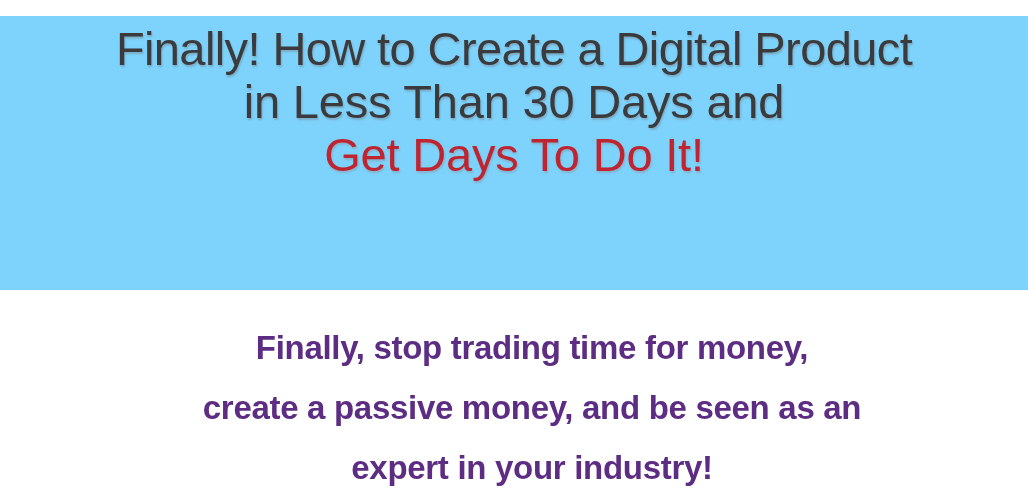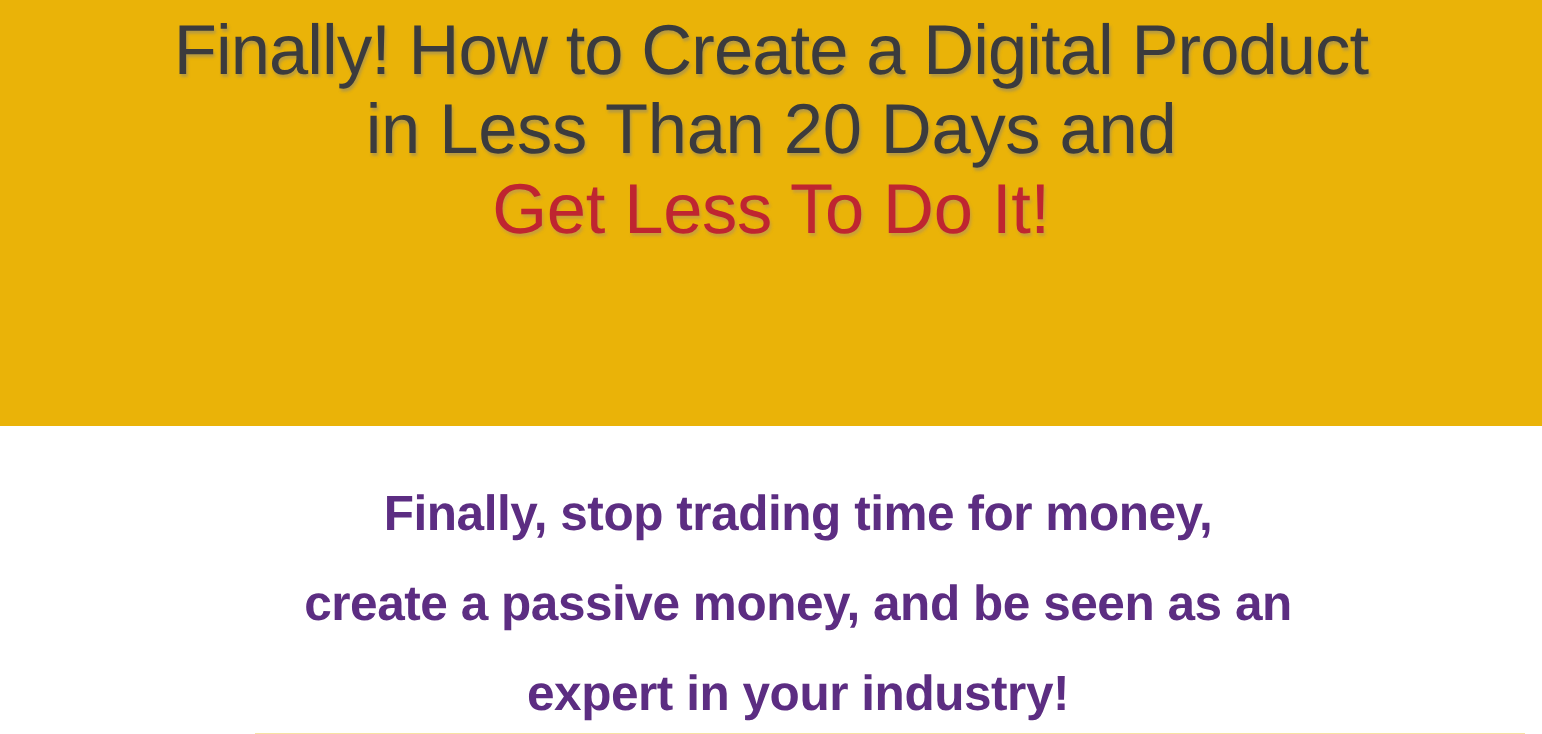--- a/index.html
+++ b/index.html
@@ -18,26 +18,27 @@
   .page {
     width: 1028px;
     height: 489px;
     position: relative;
     display: flex;
     flex-direction: column;
   }
 
   
   .hero {
-    background: #eab308;
+    background: #7dd3fc;
     height: 288px;
     box-sizing: border-box;
     padding: 6px 8px 0 8px;
     text-align: center;
     overflow: hidden;
+    margin-top: 16px;
   }
 
   .headline {
     margin: 0;
     font-family: "Liberation Sans", "DejaVu Sans", sans-serif;
     font-weight: 300;
     font-size: 47px;
     line-height: 53px;
     letter-spacing: -0.2px;
     color: #3b3b3d;
@@ -102,22 +103,22 @@
   }
 </style>
 </head>
 <body>
 
 <div class="page">
 
   <section class="hero">
     <h1 class="headline">
       <span class="hl-line hl-line-1">Finally! How to Create a Digital Product</span>
-      <span class="hl-line hl-line-2">in Less Than 20 Days and</span>
-      <span class="hl-line hl-line-3">Get Less To Do It!</span>
+      <span class="hl-line hl-line-2">in Less Than 30 Days and</span>
+      <span class="hl-line hl-line-3">Get Days To Do It!</span>
     </h1>
   </section>
 
   <section class="promise-section">
     <h2 class="promise">
       <span class="pr-line">Finally, stop trading time for money,</span>
       <span class="pr-line">create a passive money, and be seen as an</span>
       <span class="pr-line">expert in your industry!</span>
     </h2>
   </section>

